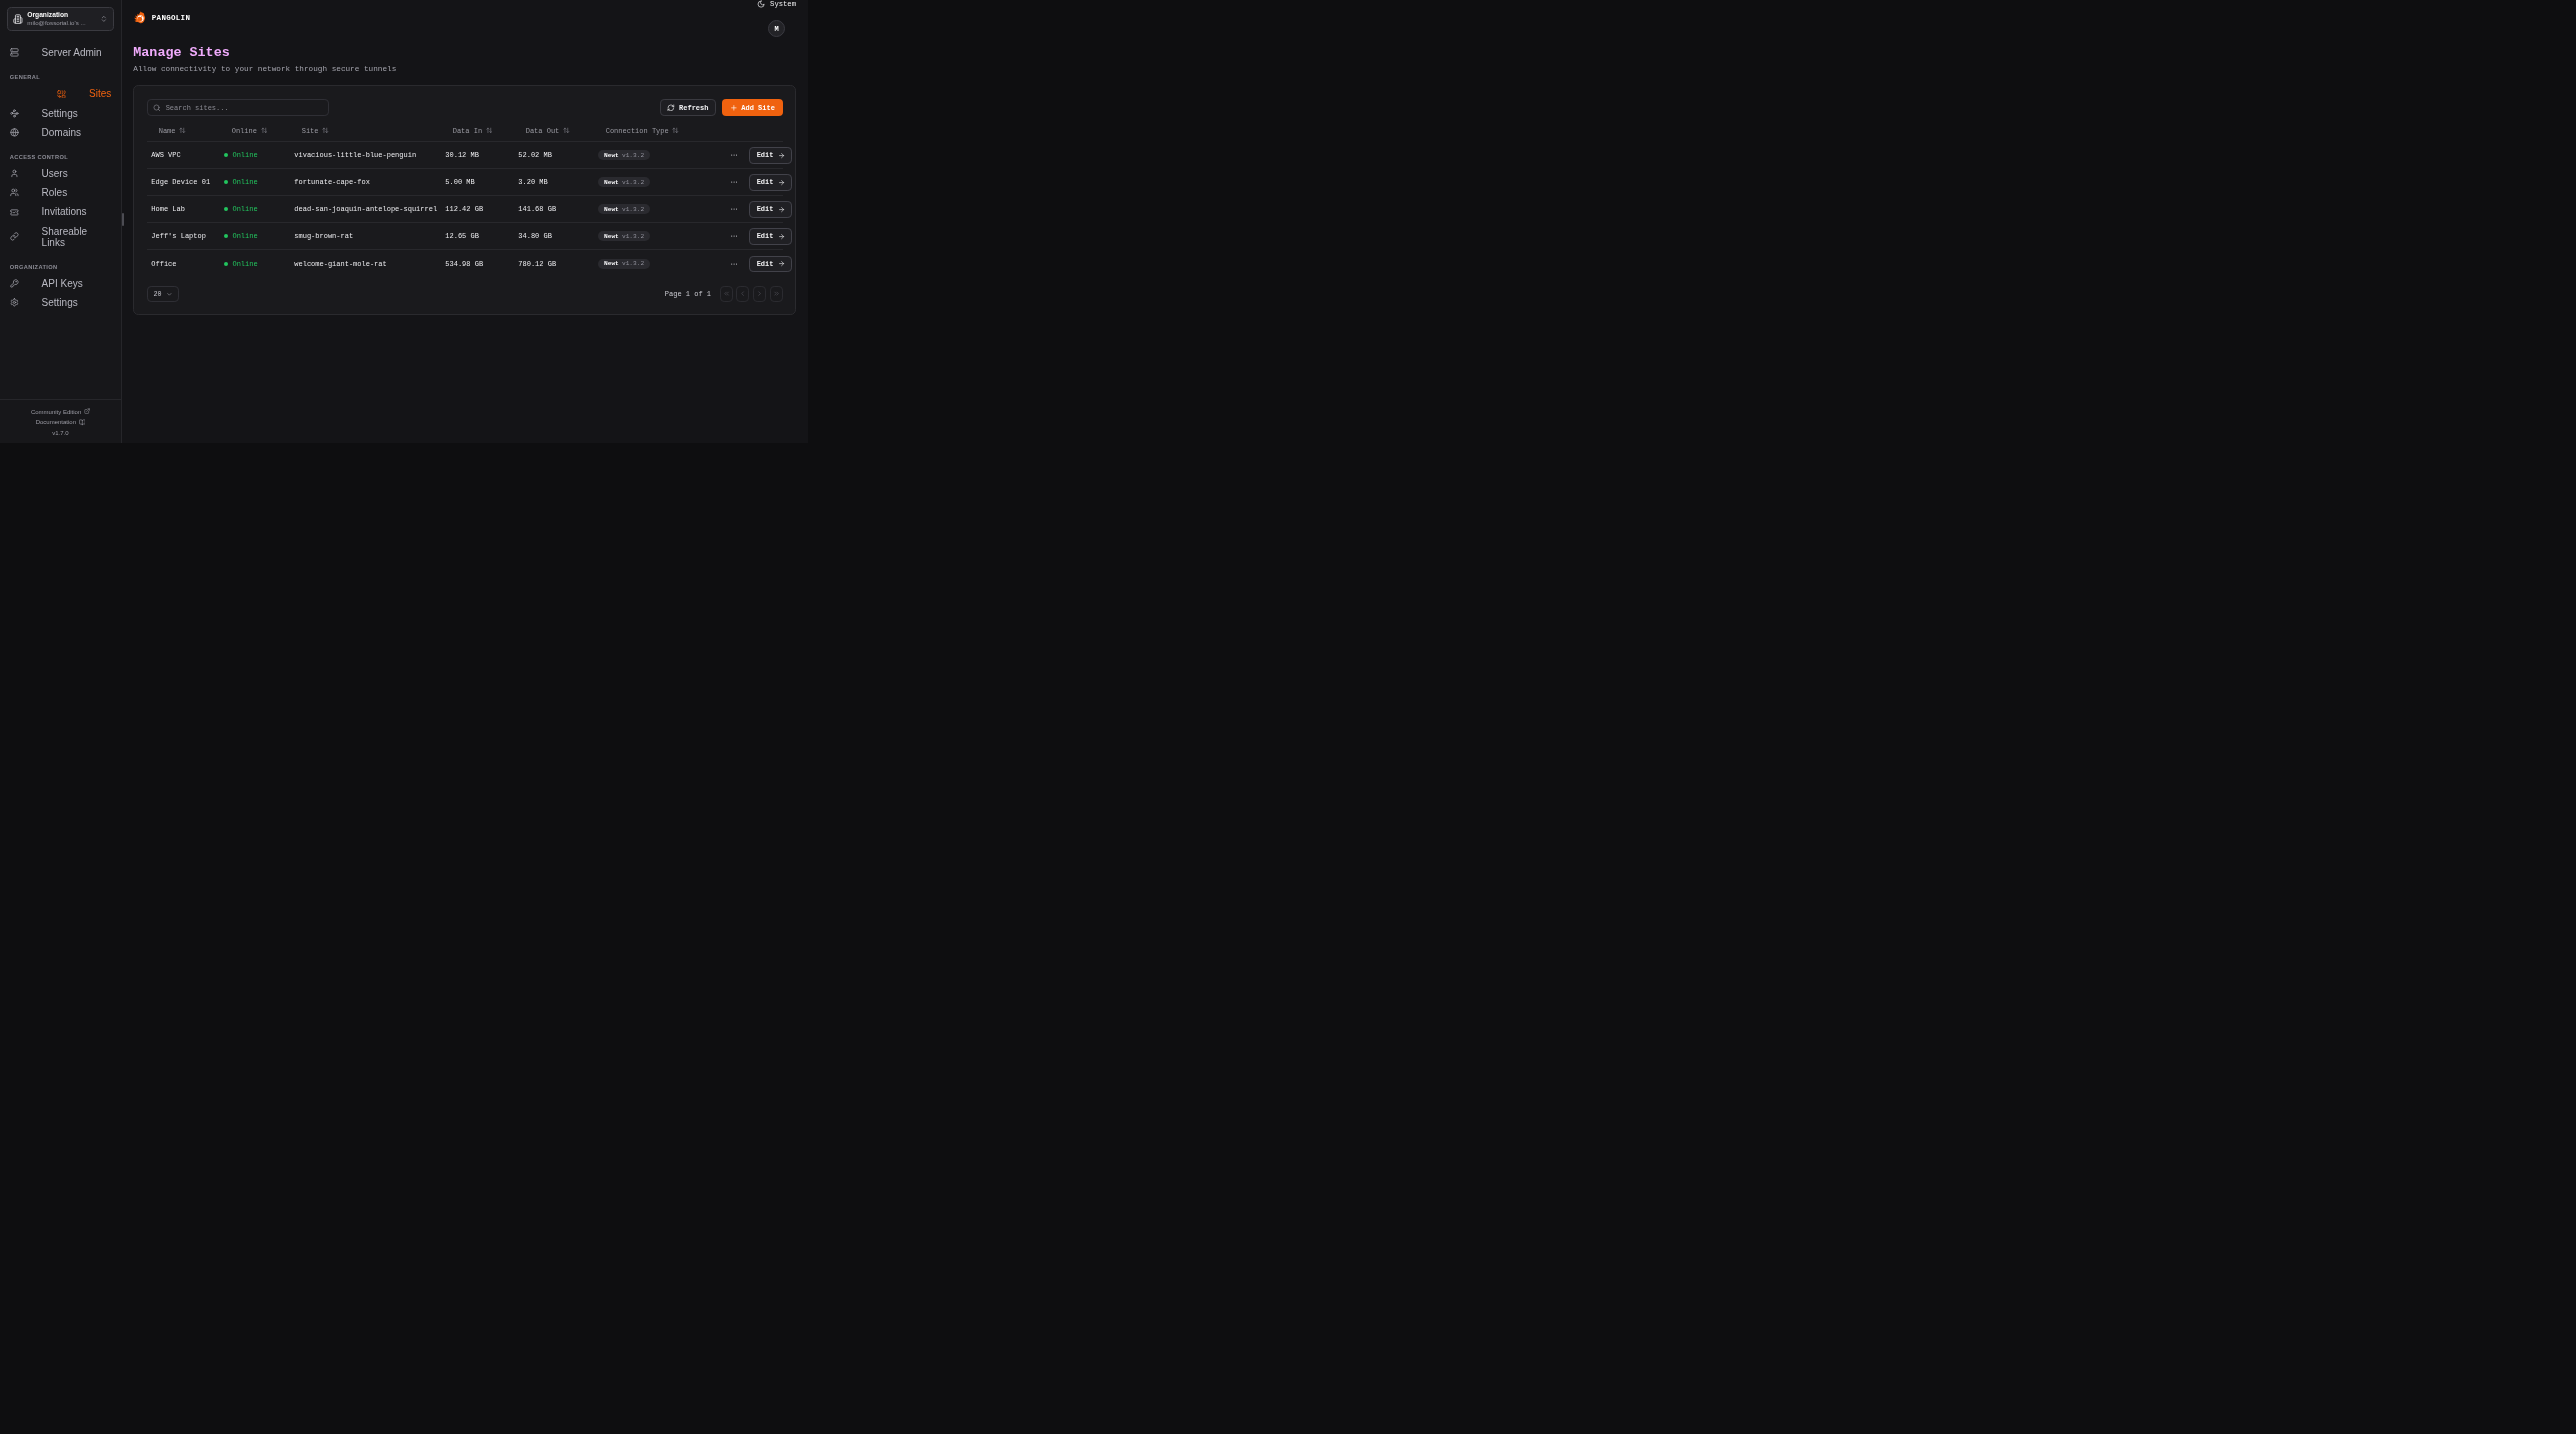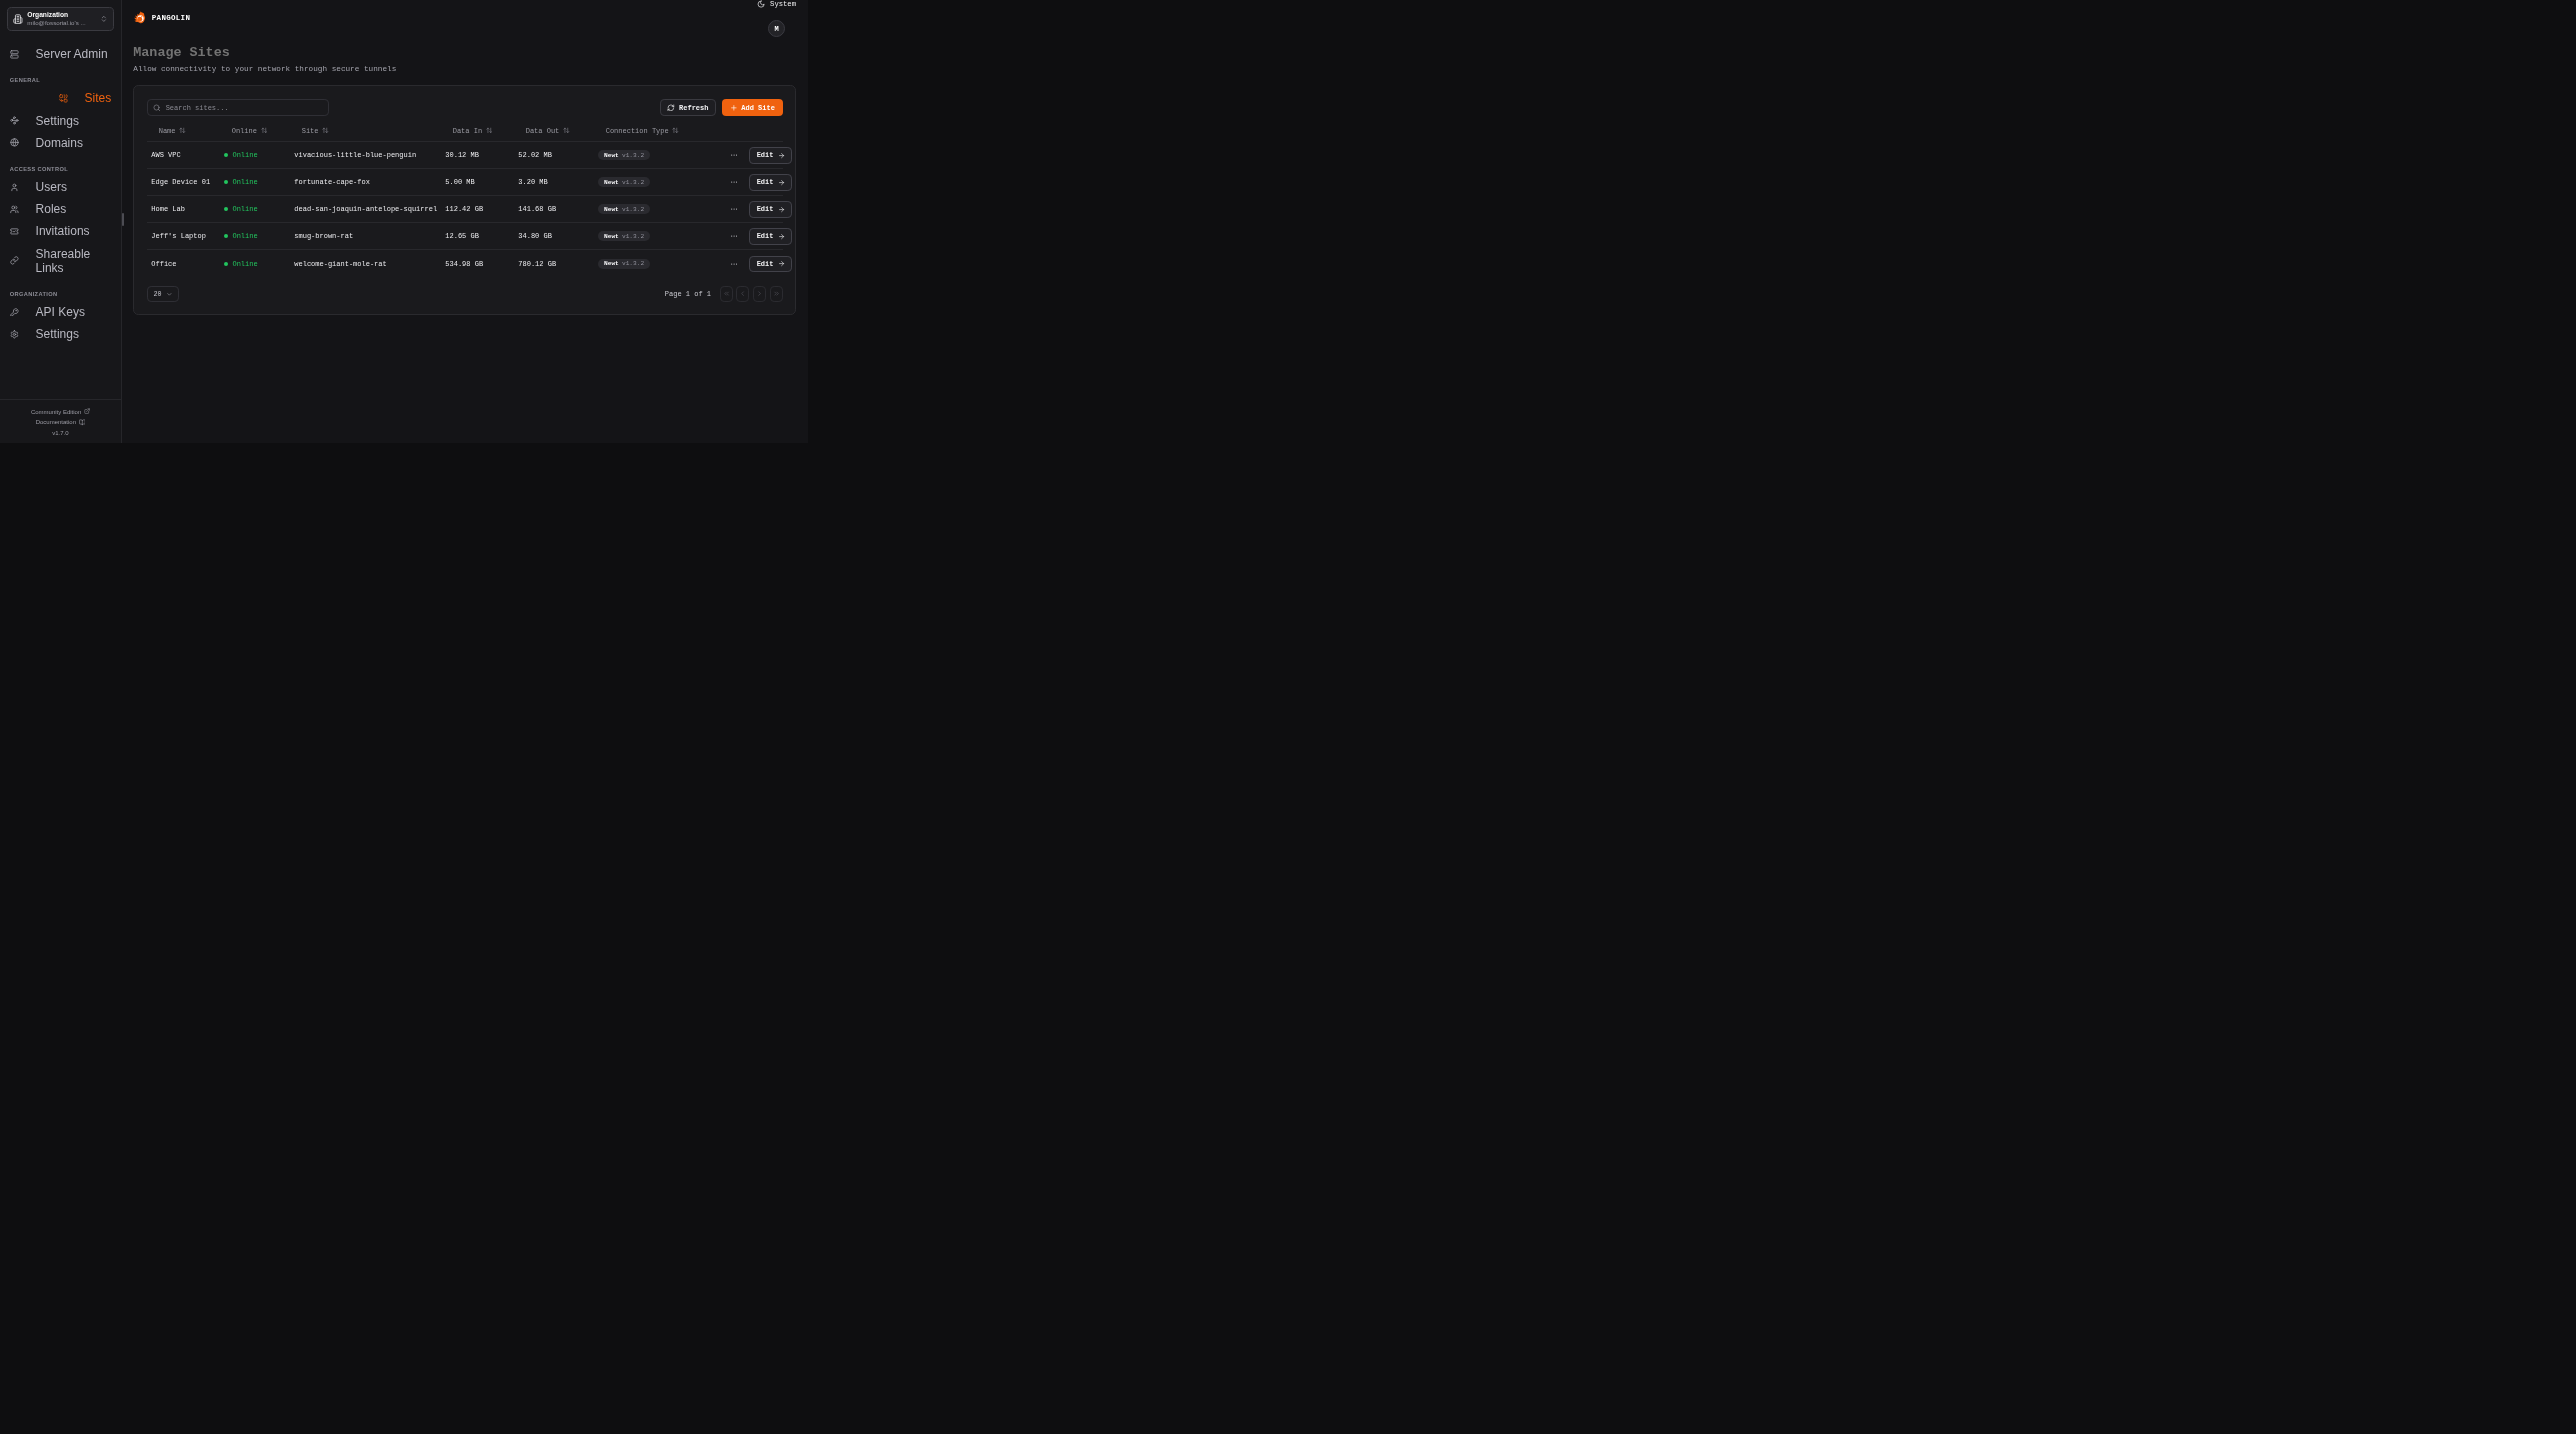--- a/index.html
+++ b/index.html
@@ -16,22 +16,22 @@
 
   
   .sidebar{width:122px;height:100%;background:var(--sidebar-bg);border-right:0.5px solid var(--border-soft);
            display:flex;flex-direction:column;padding:6.7px 6.7px 0 6.7px;}
   .org-picker{display:flex;align-items:center;gap:4.6px;background:#1f1f23;border:0.5px solid #3a3a40;
               border-radius:4.6px;padding:3.6px 5.2px;height:24px;cursor:pointer;}
   .org-picker .texts{flex:1;min-width:0;line-height:1.25;}
   .org-label{font-size:6.7px;font-weight:700;color:#fafafa;}
   .org-value{font-size:6.2px;color:var(--muted);white-space:nowrap;overflow:hidden;}
   .nav{margin-top:12.4px;display:flex;flex-direction:column;}
-  .nav-item{display:flex;align-items:center;gap:17px;padding:4.1px 3.1px;border-radius:3.6px;
-            font-size:12px;color:#b9b9c2;cursor:pointer;}
+  .nav-item{display:flex;align-items:center;gap:23px;padding:4.1px 3.1px;border-radius:3.6px;
+            font-size:10px;color:#b9b9c2;cursor:pointer;}
   .nav-item .ic{color:#a7a7b0;}
   .nav-item.active{color:var(--accent);justify-content:flex-end;}
   .nav-item.active .ic{color:var(--accent);}
   .section-title{font-size:5.7px;font-weight:700;letter-spacing:.06em;color:#8d8d96;margin:12px 3.1px 4.1px 3.1px;}
   .sidebar-footer{margin-top:auto;border-top:0.5px solid var(--border-soft);margin-left:-6.7px;margin-right:-6.7px;
                   padding:6.2px 0 5.2px 0;text-align:center;}
   .foot-link{display:flex;align-items:center;justify-content:center;gap:2.6px;font-size:6px;color:#9d9da6;
              padding:2.1px 0;cursor:pointer;}
   .foot-version{font-size:6px;color:#9d9da6;padding:2.1px 0;}
   .resize-handle{position:absolute;left:122px;top:213px;width:2.1px;height:13px;border-radius:1px;
@@ -41,21 +41,21 @@
   .main{flex:1;display:flex;flex-direction:column;padding:0 12px 0 11.3px;overflow:hidden;font-family:Liberation Mono, monospace;}
   .topbar{height:37px;display:flex;align-items:center;}
   .brand{display:flex;align-items:center;gap:4.1px;}
   .brand-name{font-size:7.5px;font-weight:700;letter-spacing:.04em;color:#fff;}
   .topbar-right{margin-left:auto;display:flex;align-items:center;gap:12.4px;flex-direction:column;}
   .theme-toggle{display:flex;align-items:center;gap:4.6px;font-size:7.2px;color:#f2f2f4;cursor:pointer;}
   .avatar{width:17px;height:17px;border-radius:50%;background:#232327;border:0.5px solid #3a3a41;
           display:flex;align-items:center;justify-content:center;font-size:7px;font-weight:700;color:#fff;cursor:pointer;}
 
   .page-head{margin-top:7.7px;}
-  .page-title{font-size:13.4px;font-weight:700;color:#737373;}
+  .page-title{font-size:13.4px;font-weight:700;color:#f0abfc;}
   .page-sub{font-size:7.7px;color:#a3a3ac;margin-top:5px;}
 
   
   .card{margin-top:12.4px;background:var(--card-bg);border:0.5px solid var(--border);border-radius:5.2px;
         padding:13px 12.4px 12px 12.4px;height:230px;display:flex;flex-direction:column;}
   .toolbar{display:flex;align-items:flex-end;margin-bottom:4.1px;}
   .search-box{display:flex;align-items:center;gap:4.6px;width:182px;height:17px;border:0.5px solid #2f2f35;
               border-radius:4.1px;padding:0 5.7px;color:#8a8a92;}
   .search-box input{flex:1;background:transparent;border:0;outline:0;color:var(--text);
                     font-size:7px;font-family:inherit;}

